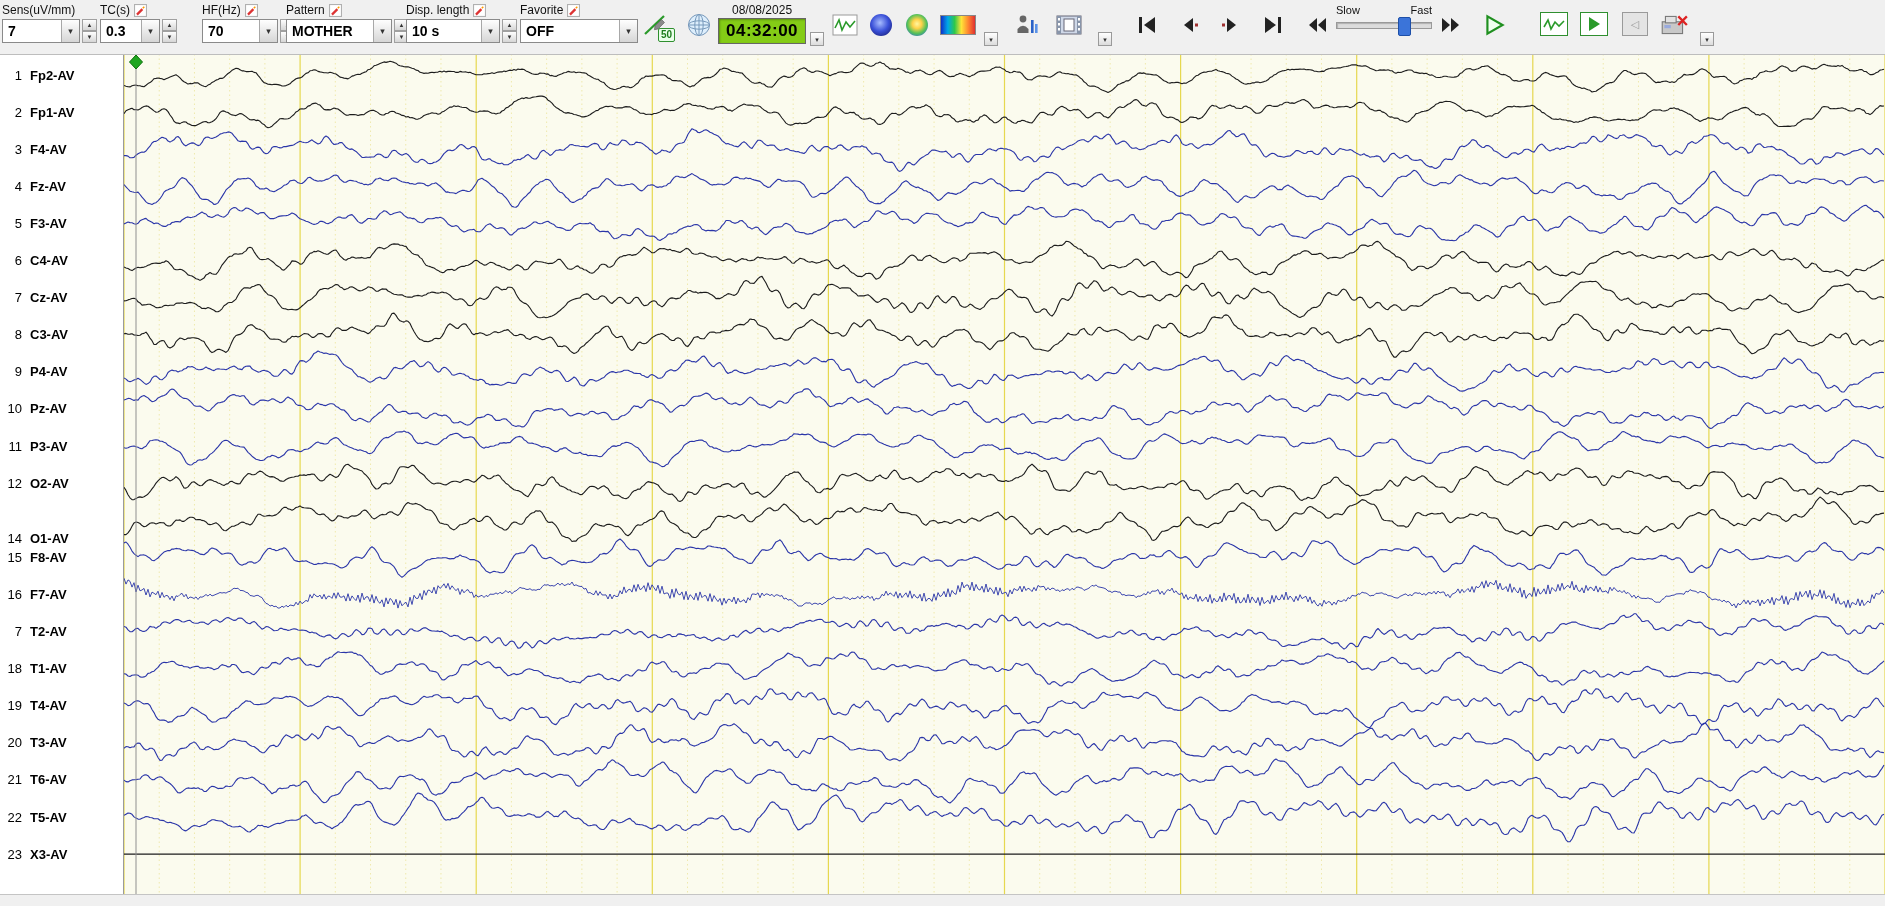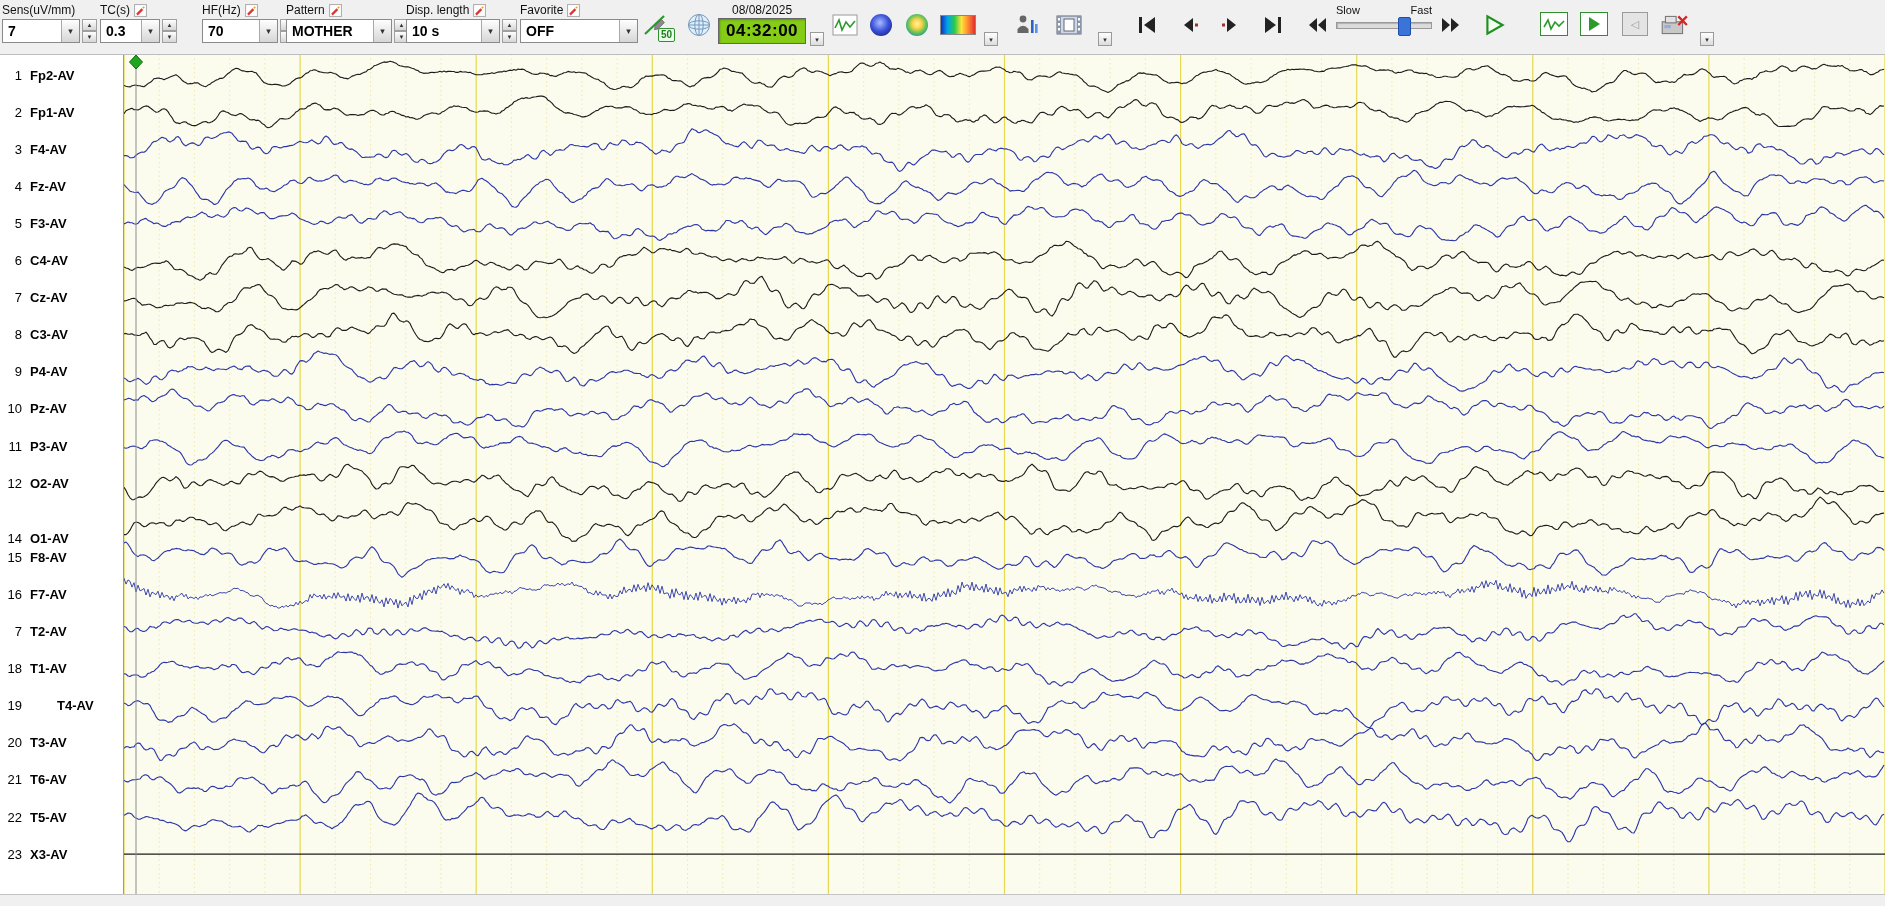--- a/index.html
+++ b/index.html
@@ -374,21 +374,21 @@
         <span class="lbl">F7-AV</span>
       </div>
       <div class="chrow" style="top: 567.5px;">
         <span class="num">7</span>
         <span class="lbl">T2-AV</span>
       </div>
       <div class="chrow" style="top: 604.6px;">
         <span class="num">18</span>
         <span class="lbl">T1-AV</span>
       </div>
-      <div class="chrow" style="top: 641.7px; gap: 27px;">
+      <div class="chrow" style="top: 641.7px;">
         <span class="num">19</span>
         <span class="lbl">T4-AV</span>
       </div>
       <div class="chrow" style="top: 678.8px;">
         <span class="num">20</span>
         <span class="lbl">T3-AV</span>
       </div>
       <div class="chrow" style="top: 715.9px;">
         <span class="num">21</span>
         <span class="lbl">T6-AV</span>

